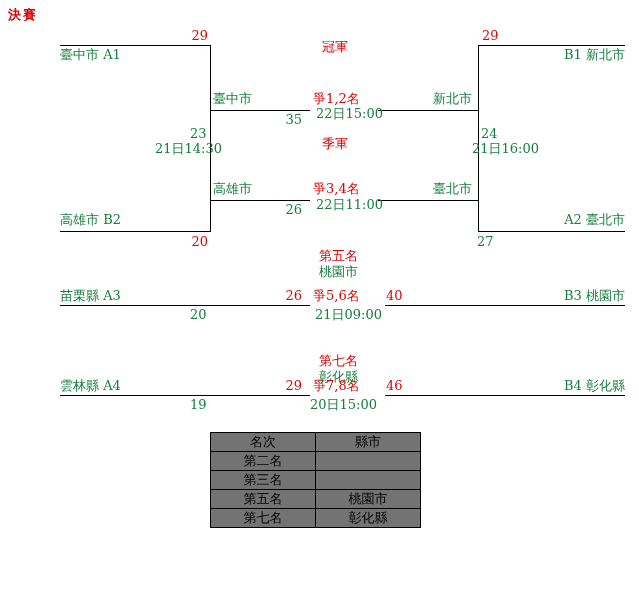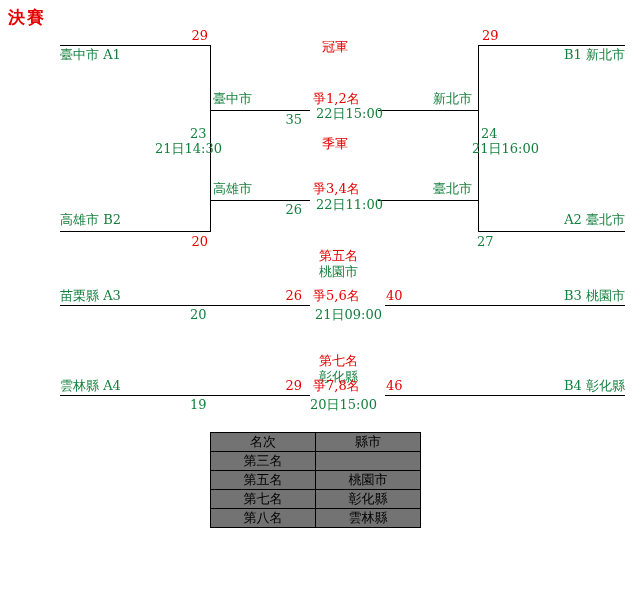--- a/index.html
+++ b/index.html
@@ -10,21 +10,21 @@
     color:#000;
   }
   .sheet { position:relative; width:639px; height:605px; background:#fff; overflow:hidden; }
   .txt { position:absolute; font-size:13px; line-height:14px; white-space:nowrap; color:#15803d; }
   .red { color:var(--red,#e60000); }
   .ar { text-align:right; }
   .hline { position:absolute; height:1px; background:#000; }
   .vline { position:absolute; width:1px; background:#000; }
   .title {
     position:absolute; left:8px; top:6px;
-    font-size:17px; font-weight:bold; letter-spacing:2px;
+    font-size:13px; font-weight:bold; letter-spacing:2px;
     color:var(--red,#e60000);
   }
   table.results { position:absolute; left:210px; top:432px; border-collapse:collapse; background:#737373; }
   table.results th, table.results td {
     border:1px solid #000; width:105px; height:17px;
     text-align:center; vertical-align:middle;
     font-size:13px; font-weight:normal; padding:0 2px;
   }
 </style>
 </head>
@@ -98,31 +98,31 @@
   <div class="txt" style="left:190px;top:398px">19</div>
   <div class="txt" style="left:310px;top:398px">20日15:00</div>
 
   <table class="results">
     <tbody>
         <tr>
       <th>名次</th>
       <th>縣市</th>
     </tr>
     <tr>
+      <td>第二名</td>
+      <td></td>
+    </tr>
+    <tr>
       <td>第三名</td>
       <td></td>
     </tr>
     <tr>
       <td>第五名</td>
       <td>桃園市</td>
     </tr>
     <tr>
       <td>第七名</td>
       <td>彰化縣</td>
     </tr>
-    <tr>
-      <td>第八名</td>
-      <td>雲林縣</td>
-    </tr>
   </tbody>
     </table>
 
 </div>
 
 </body></html>

